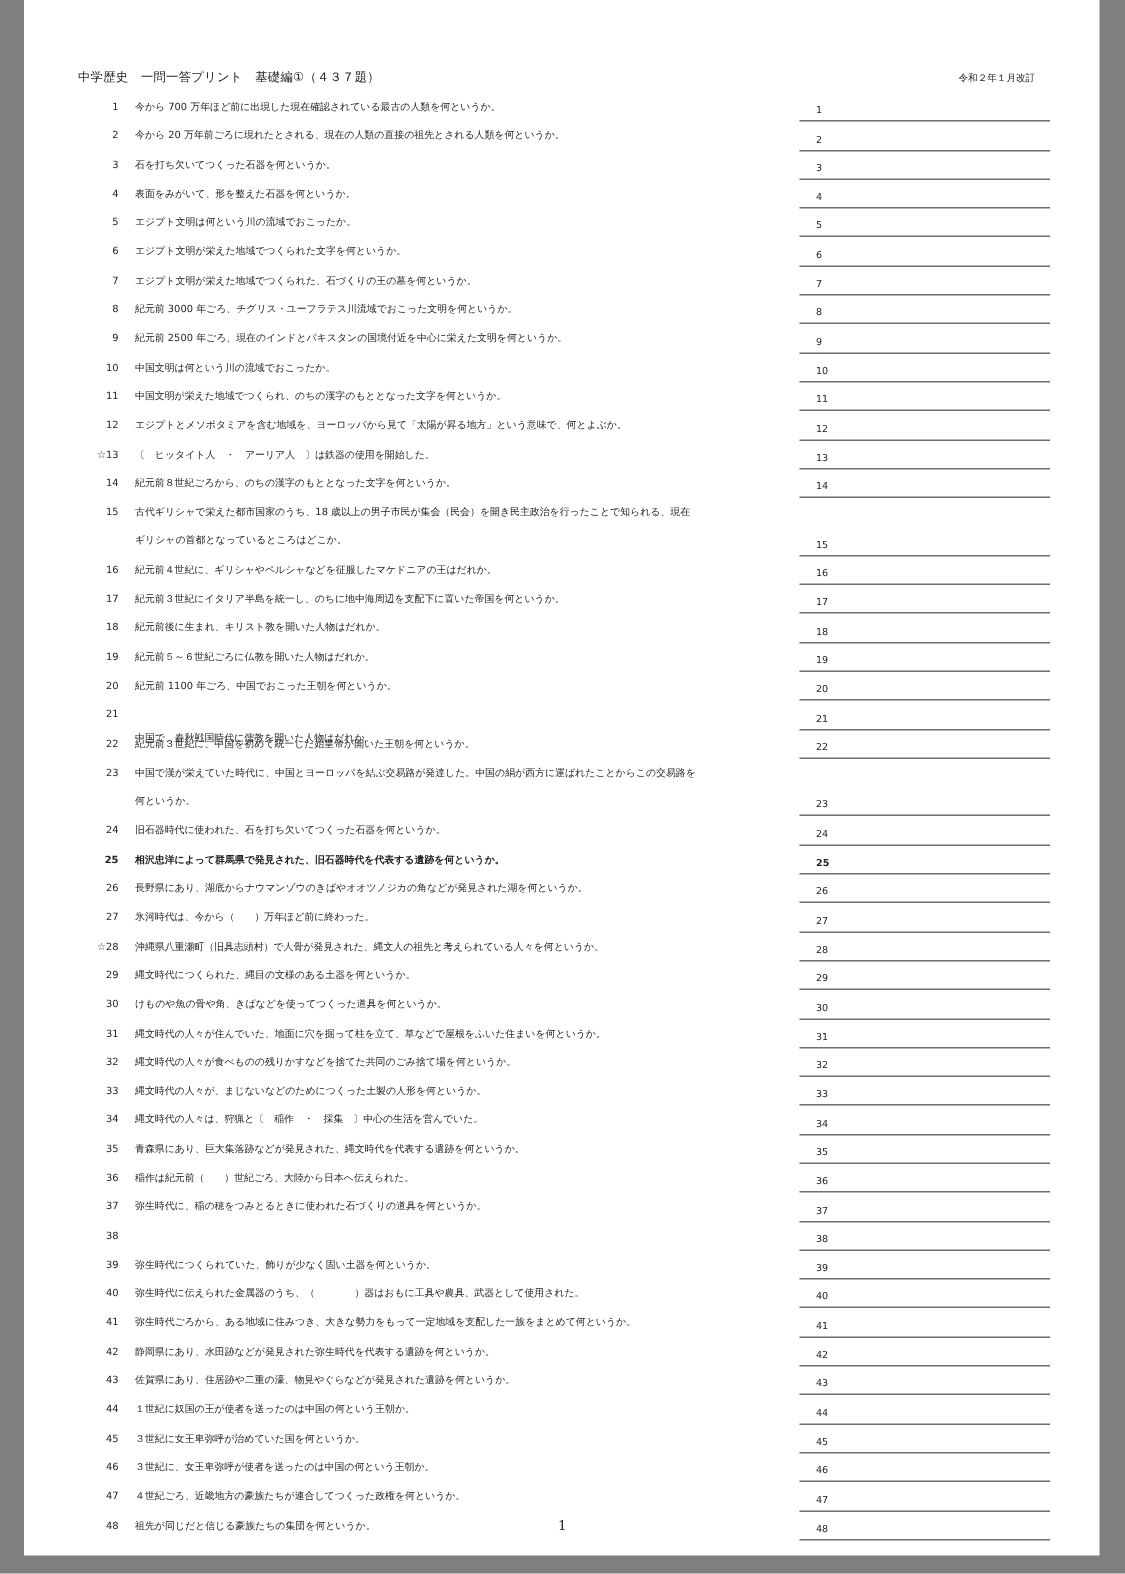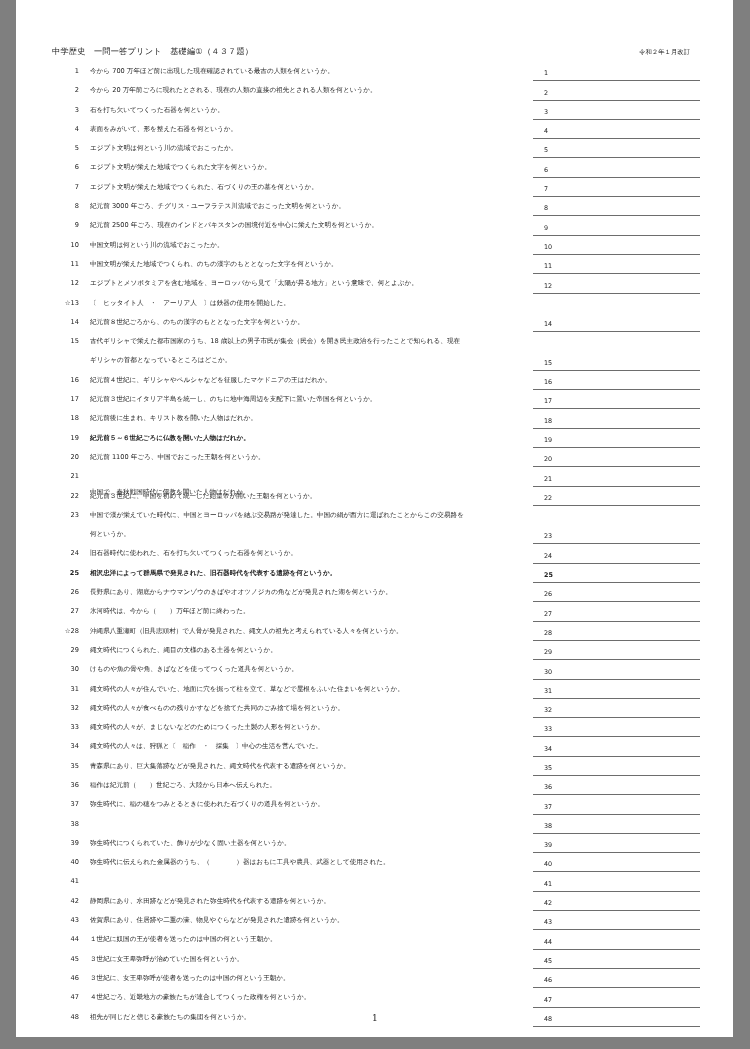--- a/index.html
+++ b/index.html
@@ -162,20 +162,23 @@
         </div>
         <div class="ans" style="top: 0px; height: 18.3px;">
           <span class="alabel">12</span>
         </div>
       </div>
       <div class="row" style="height: 19.3px;">
         <span class="qnum" style="top: 0px; line-height: 19.3px;">☆13</span>
         <div class="qtext" style="top: 0px;">
           <span class="ln">〔　ヒッタイト人　・　アーリア人　〕は鉄器の使用を開始した。</span>
         </div>
+        <div class="ans" style="top: 0px; height: 18.3px;">
+          <span class="alabel">13</span>
+        </div>
       </div>
       <div class="row" style="height: 19.3px;">
         <span class="qnum" style="top: 0px; line-height: 19.3px;">14</span>
         <div class="qtext" style="top: 0px;">
           <span class="ln">紀元前８世紀ごろから、のちの漢字のもととなった文字を何というか。</span>
         </div>
         <div class="ans" style="top: 0px; height: 18.3px;">
           <span class="alabel">14</span>
         </div>
       </div>
@@ -211,21 +214,21 @@
         <span class="qnum" style="top: 0px; line-height: 19.3px;">18</span>
         <div class="qtext" style="top: 0px;">
           <span class="ln">紀元前後に生まれ、キリスト教を開いた人物はだれか。</span>
         </div>
         <div class="ans" style="top: 0px; height: 18.3px;">
           <span class="alabel">18</span>
         </div>
       </div>
       <div class="row" style="height: 19.3px;">
         <span class="qnum" style="top: 0px; line-height: 19.3px;">19</span>
-        <div class="qtext" style="top: 0px; font-weight: bold;">
+        <div class="qtext" style="top: 0px;">
           <span class="ln">紀元前５～６世紀ごろに仏教を開いた人物はだれか。</span>
         </div>
         <div class="ans" style="top: 0px; height: 18.3px;">
           <span class="alabel">19</span>
         </div>
       </div>
       <div class="row" style="height: 19.3px;">
         <span class="qnum" style="top: 0px; line-height: 19.3px;">20</span>
         <div class="qtext" style="top: 0px;">
           <span class="ln">紀元前 1100 年ごろ、中国でおこった王朝を何というか。</span>
@@ -407,20 +410,23 @@
         <span class="qnum" style="top: 0px; line-height: 19.3px;">40</span>
         <div class="qtext" style="top: 0px;">
           <span class="ln">弥生時代に伝えられた金属器のうち、（　　　　）器はおもに工具や農具、武器として使用された。</span>
         </div>
         <div class="ans" style="top: 0px; height: 18.3px;">
           <span class="alabel">40</span>
         </div>
       </div>
       <div class="row" style="height: 19.3px;">
         <span class="qnum" style="top: 0px; line-height: 19.3px;">41</span>
+        <div class="qtext" style="top: 0px;">
+          <span class="ln">弥生時代ごろから、ある地域に住みつき、大きな勢力をもって一定地域を支配した一族をまとめて何というか。</span>
+        </div>
         <div class="ans" style="top: 0px; height: 18.3px;">
           <span class="alabel">41</span>
         </div>
       </div>
       <div class="row" style="height: 19.3px;">
         <span class="qnum" style="top: 0px; line-height: 19.3px;">42</span>
         <div class="qtext" style="top: 0px;">
           <span class="ln">静岡県にあり、水田跡などが発見された弥生時代を代表する遺跡を何というか。</span>
         </div>
         <div class="ans" style="top: 0px; height: 18.3px;">

